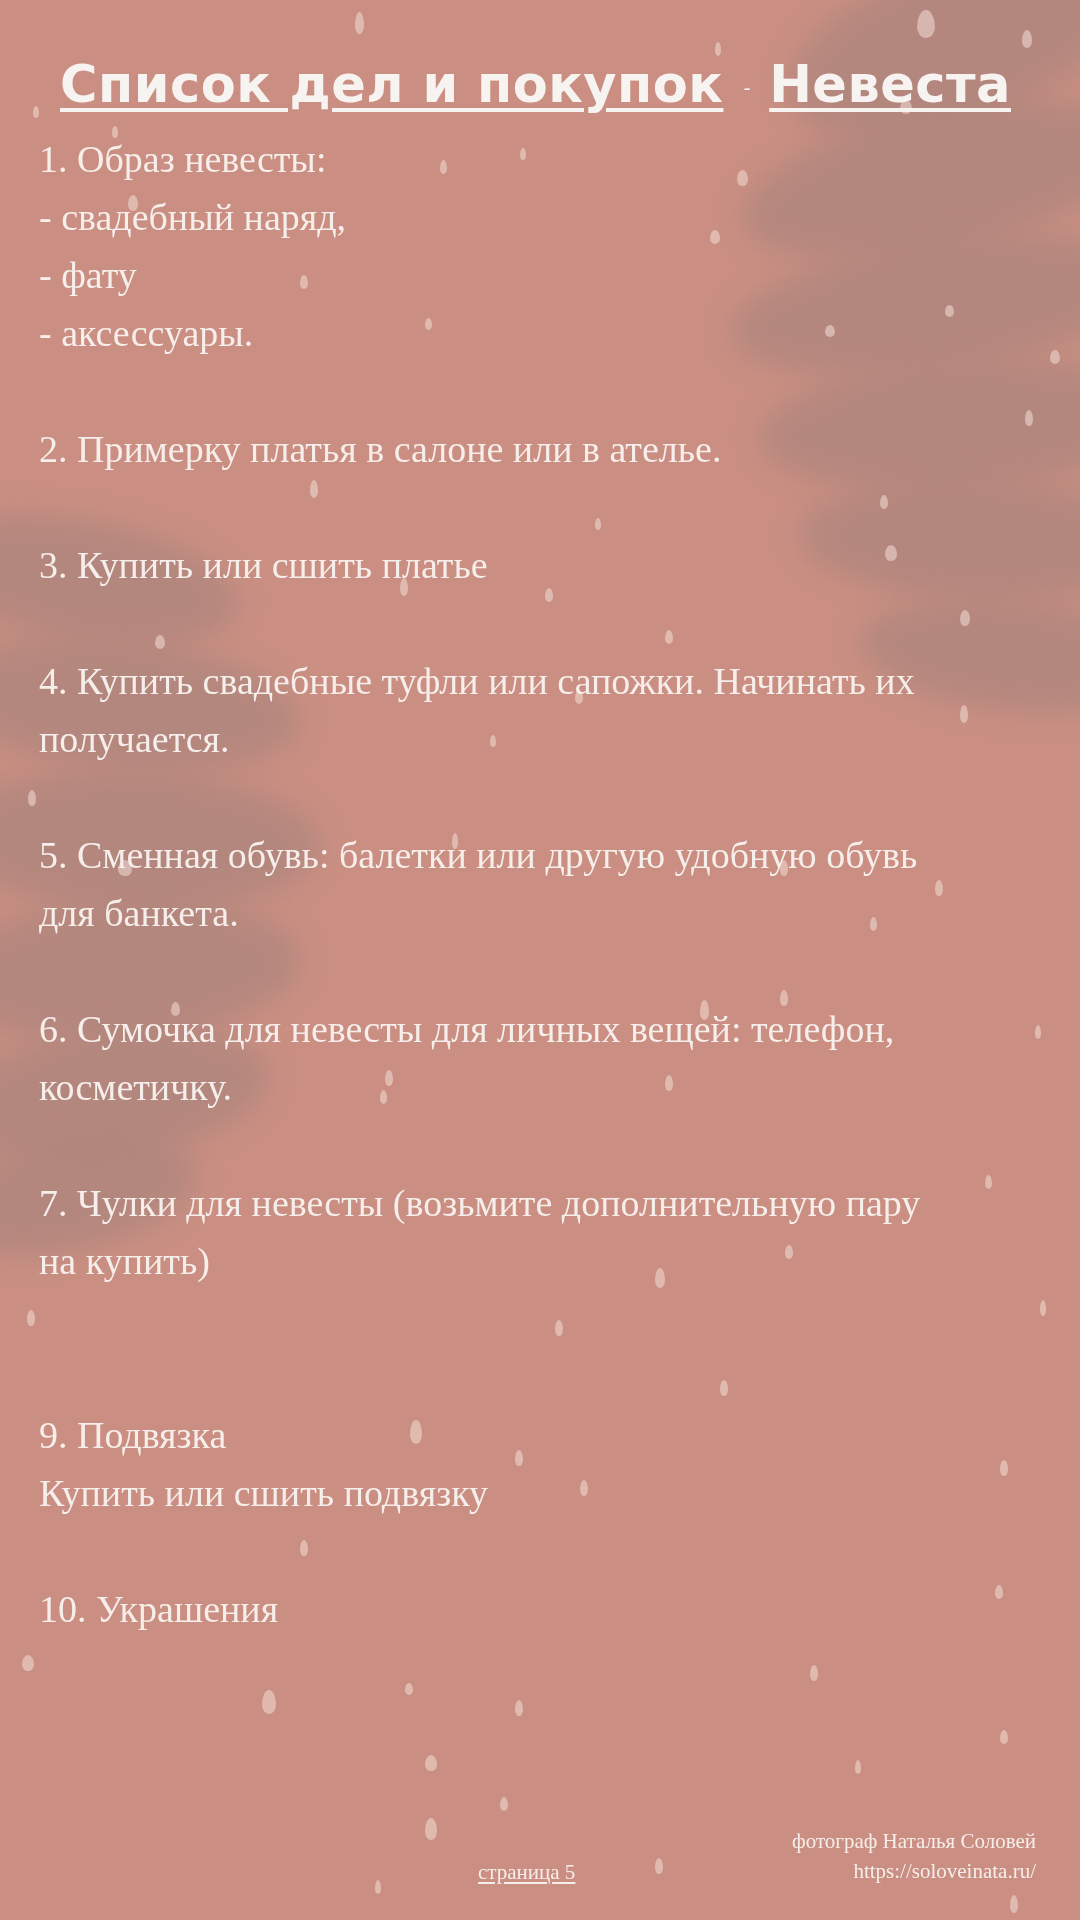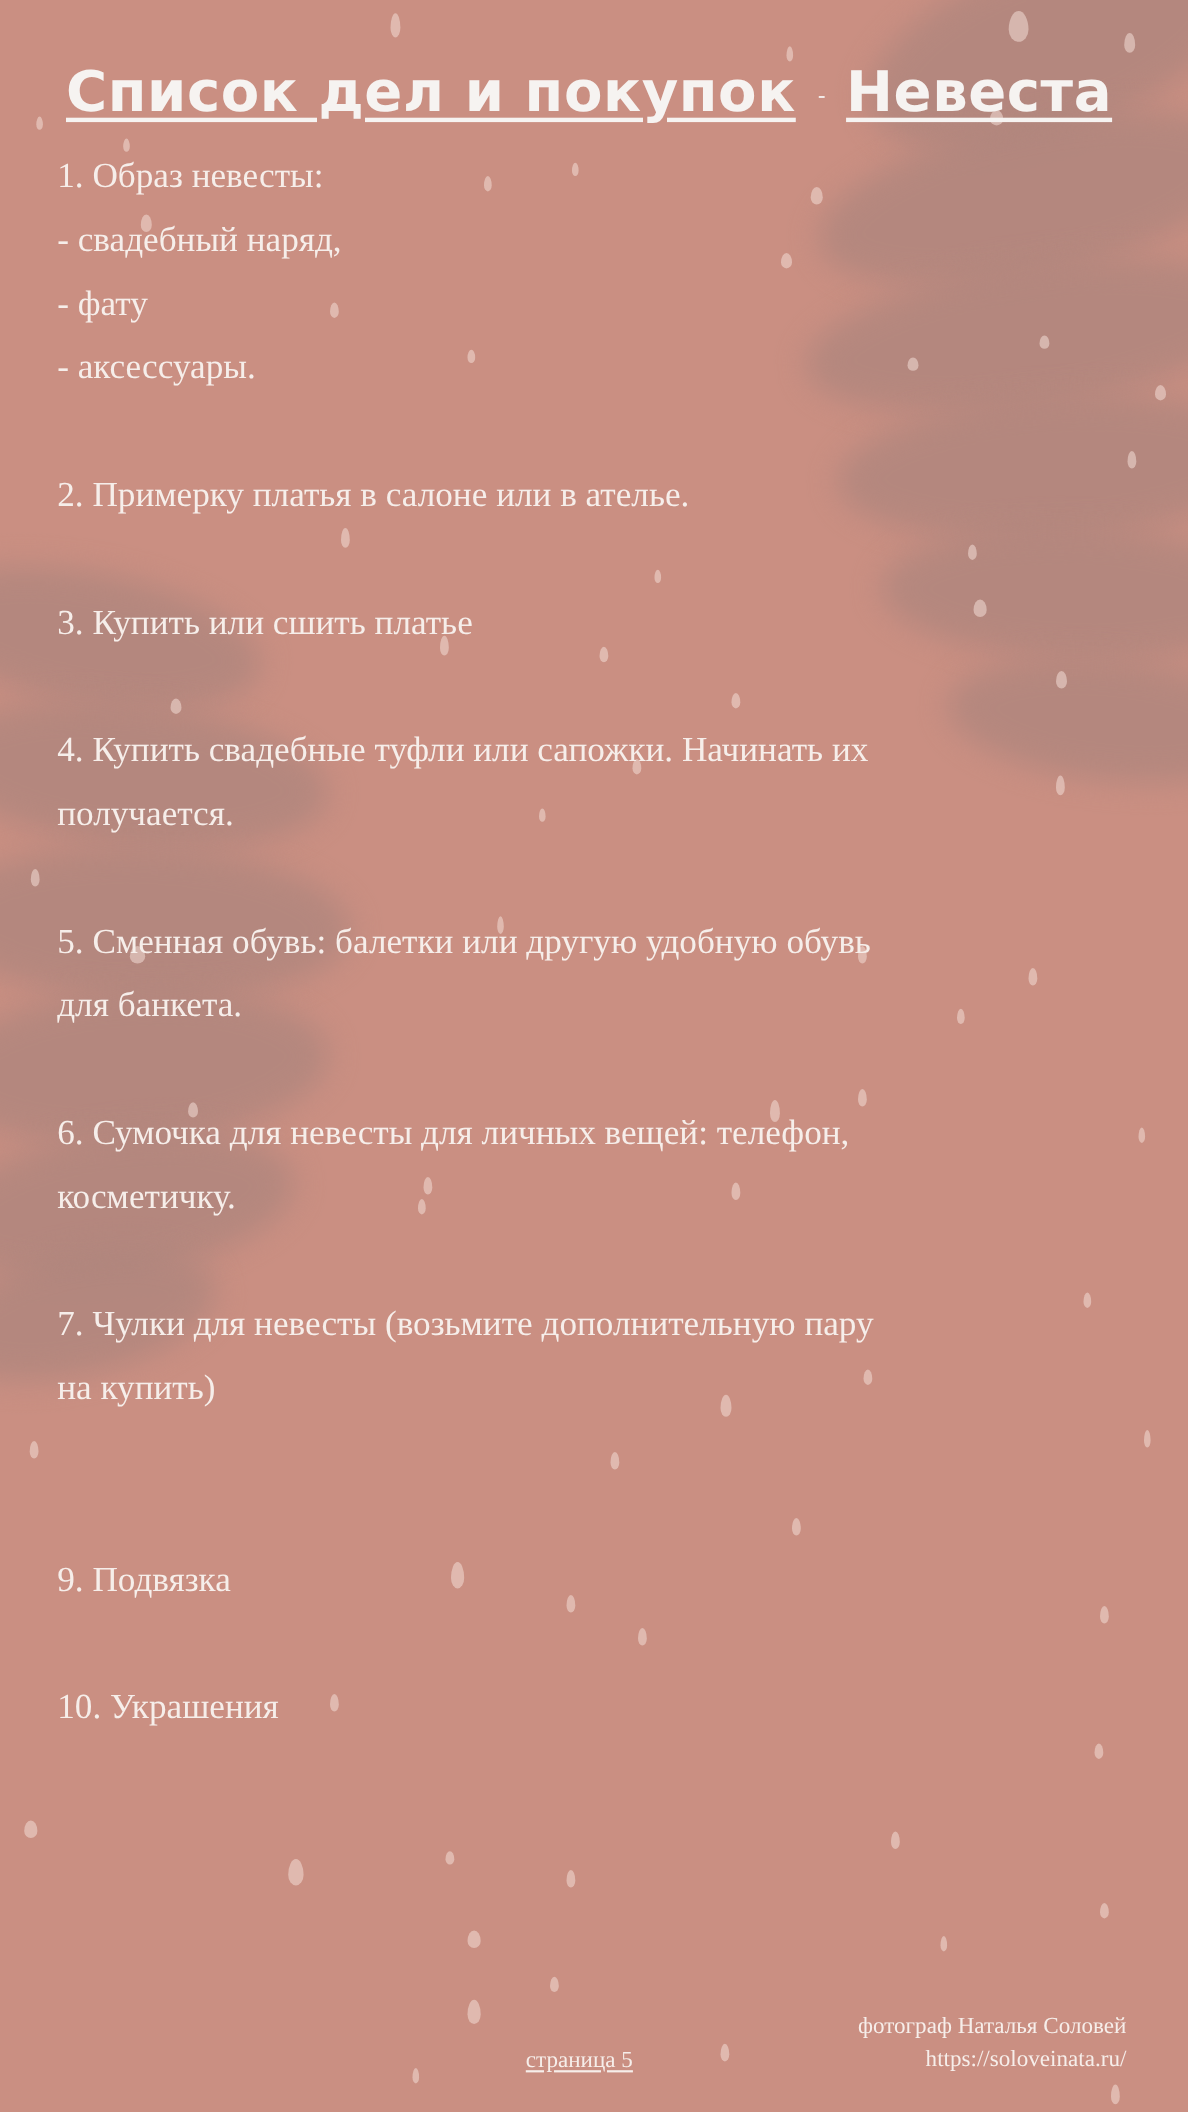--- a/index.html
+++ b/index.html
@@ -57,25 +57,25 @@
     }
     .title .sep {
       display: inline-block;
       margin: 0 18px 0 20px;
       font-weight: normal;
       font-size: 20px;
       vertical-align: middle;
     }
     .content {
       position: absolute;
-      left: 52px;
+      left: 39px;
       top: 130px;
       width: 990px;
       font-family: "Liberation Serif", "DejaVu Serif", serif;
-      font-size: 32px;
+      font-size: 38px;
       line-height: 58px;
       color: #f6eeea;
     }
     .line {
       display: block;
       min-height: 58px;
       white-space: nowrap;
     }
     .blank {
       display: block;
@@ -86,21 +86,21 @@
       left: 478px;
       top: 1860px;
       font-family: "Liberation Serif", serif;
       font-size: 21px;
       color: #f6eeea;
       text-decoration: underline;
       text-underline-offset: 3px;
     }
     .footer-credit {
       position: absolute;
-      right: 56px;
+      right: 44px;
       top: 1826px;
       text-align: right;
       font-family: "Liberation Serif", serif;
       font-size: 21px;
       line-height: 30px;
       color: #f6eeea;
     }
   </style>
 </head>
 <body>
@@ -237,20 +237,21 @@
     <div>
       <span class="line">7. Чулки для невесты (возьмите дополнительную пару</span>
       <span class="line">на купить)</span>
     </div>
     <span class="blank"></span>
 
     <span class="blank"></span>
 
     <div>
       <span class="line">9. Подвязка</span>
+      <span class="line">Купить или сшить подвязку</span>
     </div>
     <span class="blank"></span>
 
     <div>
       <span class="line">10. Украшения</span>
     </div>
   </div>
 
   <a class="footer-page">страница 5</a>
 

